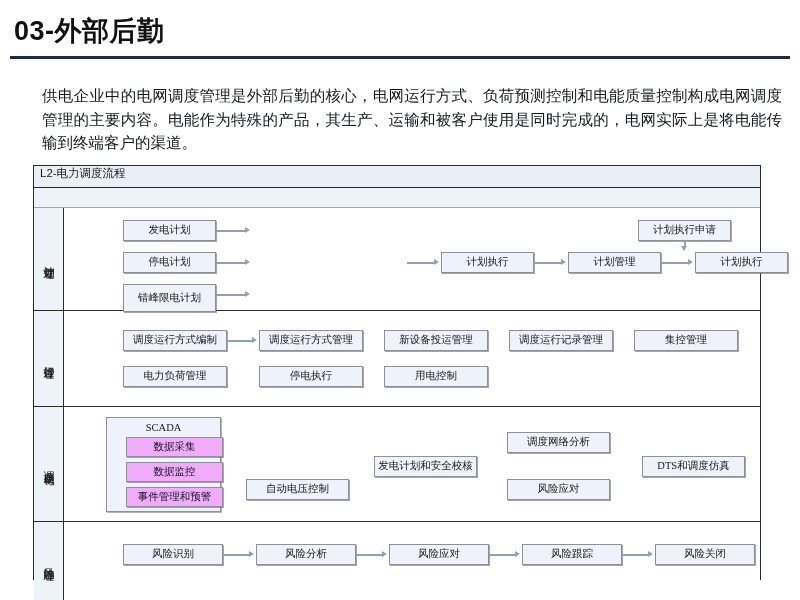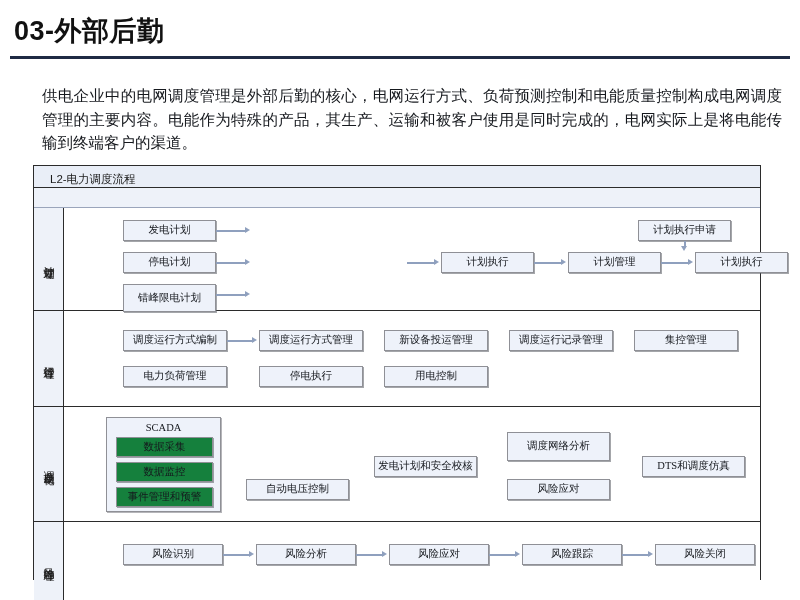--- a/index.html
+++ b/index.html
@@ -24,21 +24,21 @@
     font-size:15.5px;line-height:23.5px;color:#15181d;
     text-align:justify;
   }
   
   .diagram{
     position:absolute;left:33px;top:165px;width:728px;height:415px;
     border:1.5px solid #2b2b2b;background:#ffffff;box-sizing:border-box;
   }
   .diagram-header{
     height:22px;background:#e9eef7;border-bottom:1.5px solid #2b2b2b;
-    display:flex;align-items:flex-end;padding-left:16px;
+    display:flex;align-items:flex-start;padding-left:6px;
     font-size:11.5px;color:#1b1b1b;box-sizing:border-box;
   }
   .diagram-subbar{
     height:20px;background:#eef2f9;border-bottom:1px solid #9aa5bb;
     box-sizing:border-box;
   }
   .rows{position:relative;}
   .prow{
     display:flex;border-bottom:1.5px solid #2b2b2b;box-sizing:border-box;
     background:#ffffff;
@@ -57,21 +57,21 @@
   .rowbody{flex:1;position:relative;box-sizing:border-box;font-family:Liberation Serif, serif;}
   
   .node{
     position:absolute;box-sizing:border-box;
     background:#eef2fa;border:1px solid #8f9096;
     box-shadow:1px 1px 0 rgba(90,92,100,.55);
     display:flex;align-items:center;justify-content:center;
     font-size:10.5px;color:#15181d;text-align:center;line-height:1.15;
     white-space:nowrap;
   }
-  .node.white{background:#15803d;}
+  .node.white{background:#f0abfc;margin-left:10px;}
   .group{
     position:absolute;box-sizing:border-box;
     background:#eef2fa;border:1px solid #8f9096;
     box-shadow:1px 1px 0 rgba(90,92,100,.45);
   }
   .group-title{
     position:absolute;left:0;right:0;top:4px;text-align:center;
     font-size:10.5px;color:#15181d;
   }
   .group.white{background:#fdfdff;}
@@ -176,21 +176,21 @@
           <div class="group-title">SCADA</div>
           <div class="node white" style="left:9px;top:19px;width:97px;height:20px">数据采集</div>
           <div class="node white" style="left:9px;top:44px;width:97px;height:20px">数据监控</div>
           <div class="node white" style="left:9px;top:69px;width:97px;height:20px">事件管理和预警</div>
         </div>
 
         <div class="node" style="left:182px;top:72px;width:103px;height:21px">自动电压控制</div>
 
         <div class="node" style="left:310px;top:49px;width:103px;height:21px">发电计划和安全校核</div>
 
-        <div class="node" style="left:443px;top:25px;width:103px;height:29px">调度网络分析</div>
+        <div class="node" style="left:443px;top:25px;width:103px;height:21px">调度网络分析</div>
         <div class="node" style="left:443px;top:72px;width:103px;height:21px">风险应对</div>
 
         <div class="node" style="left:578px;top:49px;width:103px;height:21px">DTS和调度仿真</div>
       </div>
     </div>
 
     <div class="prow" style="height:78px">
       <div class="rowlabel">
         <span>风险管理</span>
       </div>

